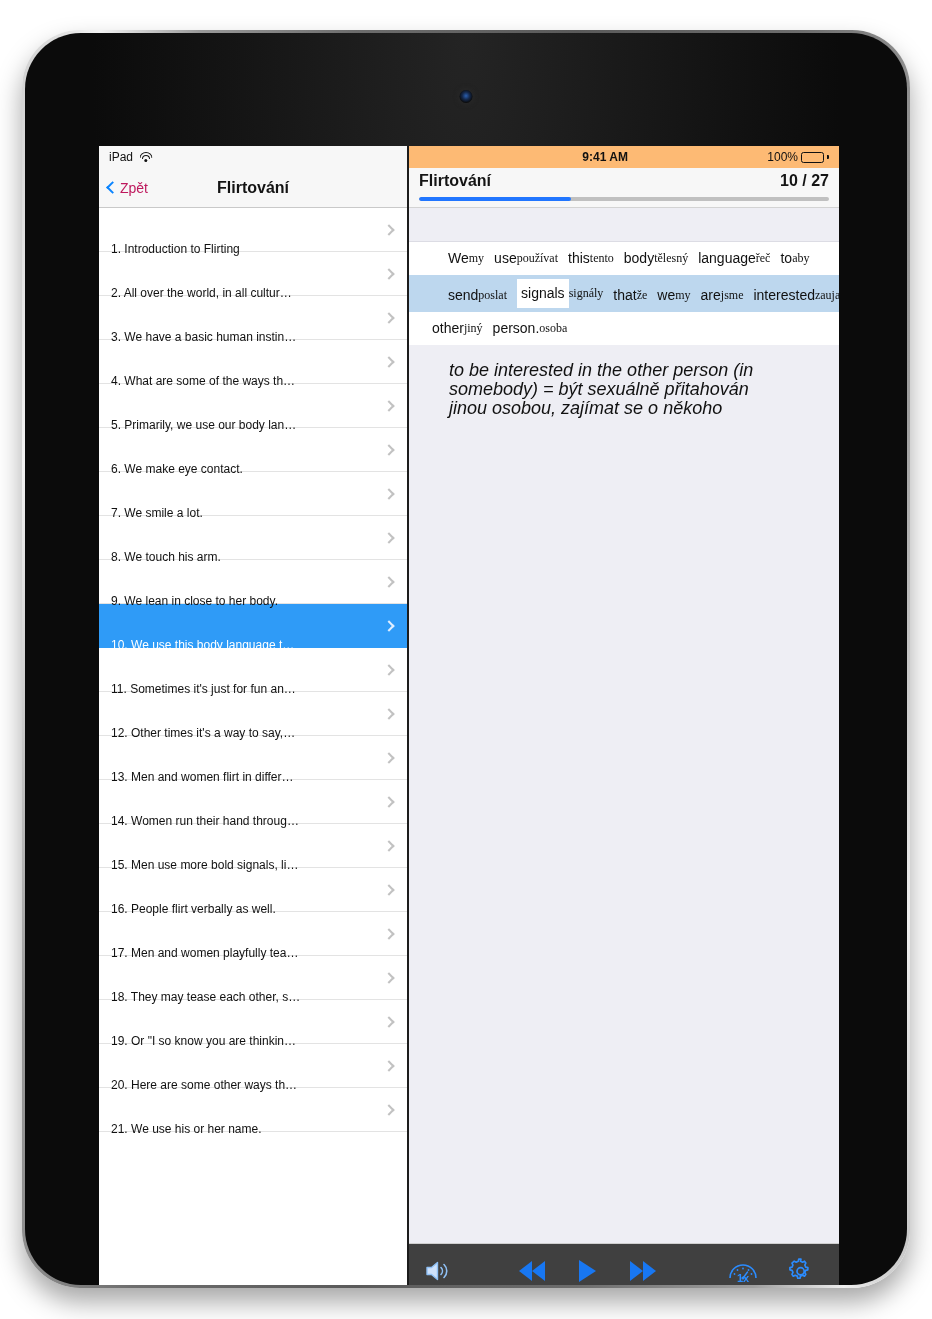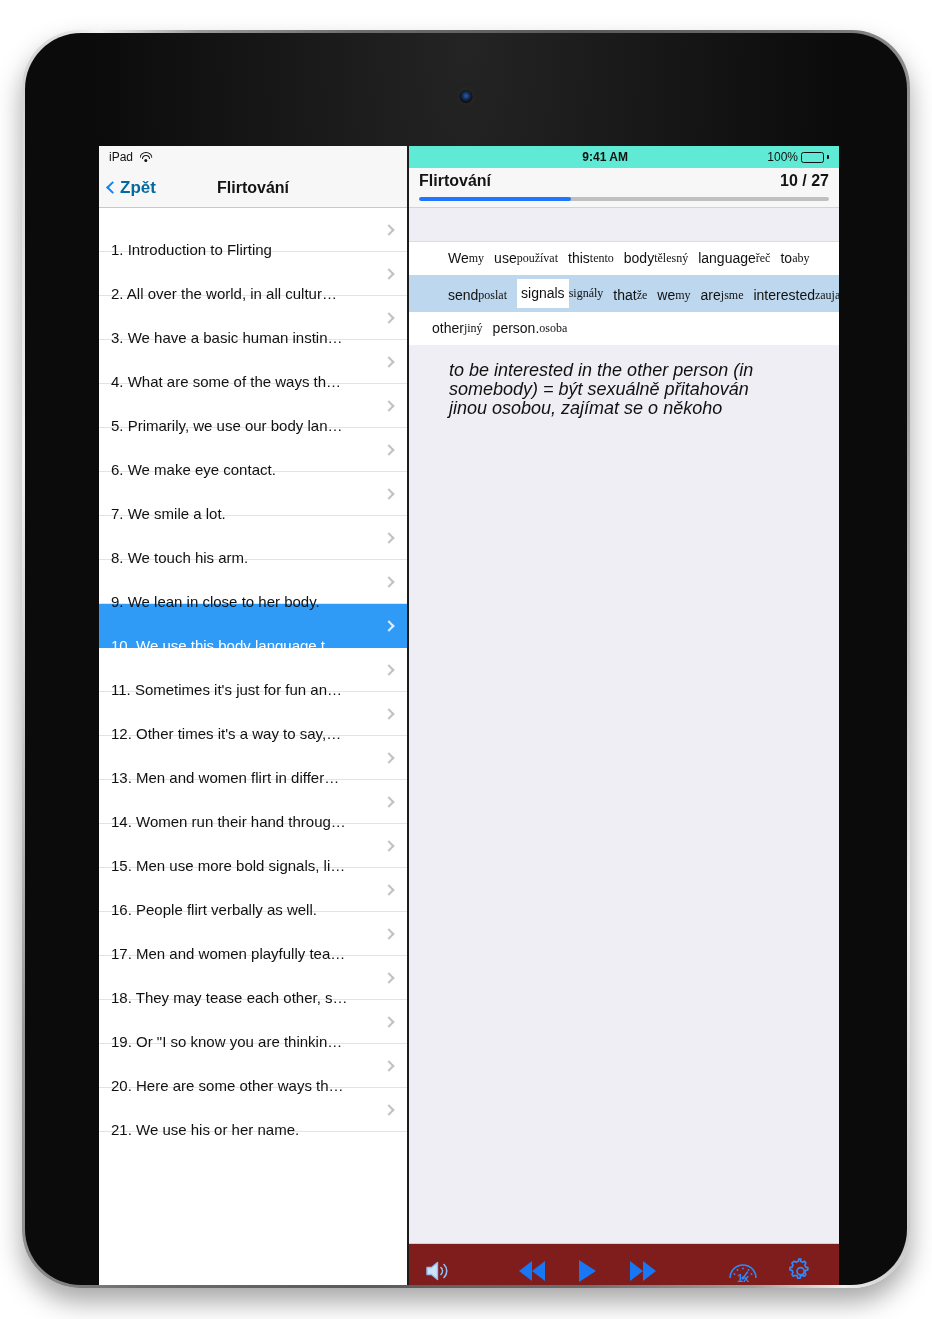--- a/index.html
+++ b/index.html
@@ -88,55 +88,55 @@
   }
   #back-button {
     display: flex; align-items: center; gap: 3px;
     margin-left: 9px; cursor: pointer;
   }
   .chev-left {
     width: 9px; height: 9px;
     border-left: 2.6px solid #0a84ff; border-bottom: 2.6px solid #0a84ff;
     transform: rotate(45deg);
   }
-  #back-label { font-size: 17px; color: #0369a1; font-weight: bold; }
+  #back-label { font-size: 14px; color: #be185d; }
   #left-title {
     position: absolute; left: 0; right: 0; text-align: center;
     font-size: 16px; font-weight: bold; color: #141414;
     pointer-events: none;
   }
 
   #lesson-list { flex: 1; overflow: hidden; background: #fff; }
   .lesson-row {
     height: 44px;
     display: flex; align-items: center;
     padding: 0 8px 0 12px;
     border-bottom: 1px solid #e3e3e3;
     cursor: pointer;
     background: #ffffff;
   }
   .lesson-row .lbl {
     flex: 1;
-    font-size: 15px; color: #111;
+    font-size: 12px; color: #111;
     white-space: nowrap; overflow: hidden; margin-top: 39px;
   }
   .lesson-row .chev-right {
     width: 8px; height: 8px;
     border-top: 2px solid #c2c2c2; border-right: 2px solid #c2c2c2;
     transform: rotate(45deg);
     margin-right: 6px;
   }
   .lesson-row.selected { background: #2f9bf7; border-bottom-color: #2f9bf7; }
   .lesson-row.selected .lbl { color: #ffffff; }
   .lesson-row.selected .chev-right { border-color: #e0efff; }
 
   
   #right-pane { flex: 1; display: flex; flex-direction: column; background: #fff; min-width: 0; }
   #status-bar-right {
-    height: 22px; background: #5eead4;
+    height: 22px; background: #fdba74;
     display: flex; align-items: center; justify-content: space-between;
     padding: 0 10px 0 0;
     font-size: 12px; color: #111;
   }
   #clock { flex: 1; text-align: center; font-weight: bold; font-size: 12px; padding-left: 34px; }
   #battery-wrap { display: flex; align-items: center; gap: 3px; }
   .battery-shell {
     width: 23px; height: 11px; border: 1.3px solid #111; border-radius: 2.5px;
     padding: 1.2px; display: inline-block;
   }
@@ -175,21 +175,21 @@
   .word-pair.current .en { background: #ffffff; padding: 2px 4px; }
 
   #note-area { flex: 1; background: #eeeef4; padding: 16px 26px 0 40px; }
   #note-text {
     font-size: 18px; font-style: italic; color: #111; line-height: 19px;
     max-width: 330px;
   }
 
   
   #toolbar {
-    background: #7f1d1d;
+    background: #404040;
     border-top: 1px solid #cfcfcf;
     padding: 6px 10px 4px 6px;
   }
   #toolbar-buttons {
     display: flex; align-items: center;
     height: 42px;
   }
   .tb-btn { cursor: pointer; display: flex; align-items: center; justify-content: center; }
   #speaker-btn { width: 46px; }
   #transport { flex: 1; display: flex; align-items: center; justify-content: center; gap: 34px; }

